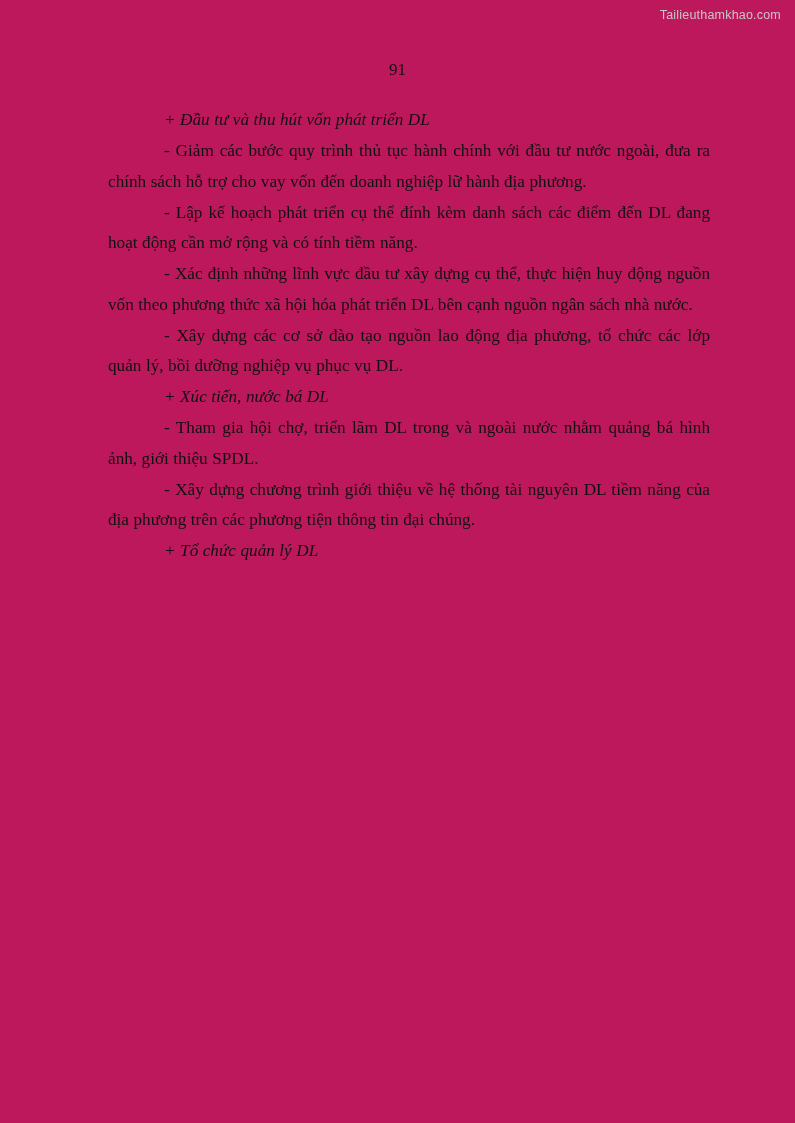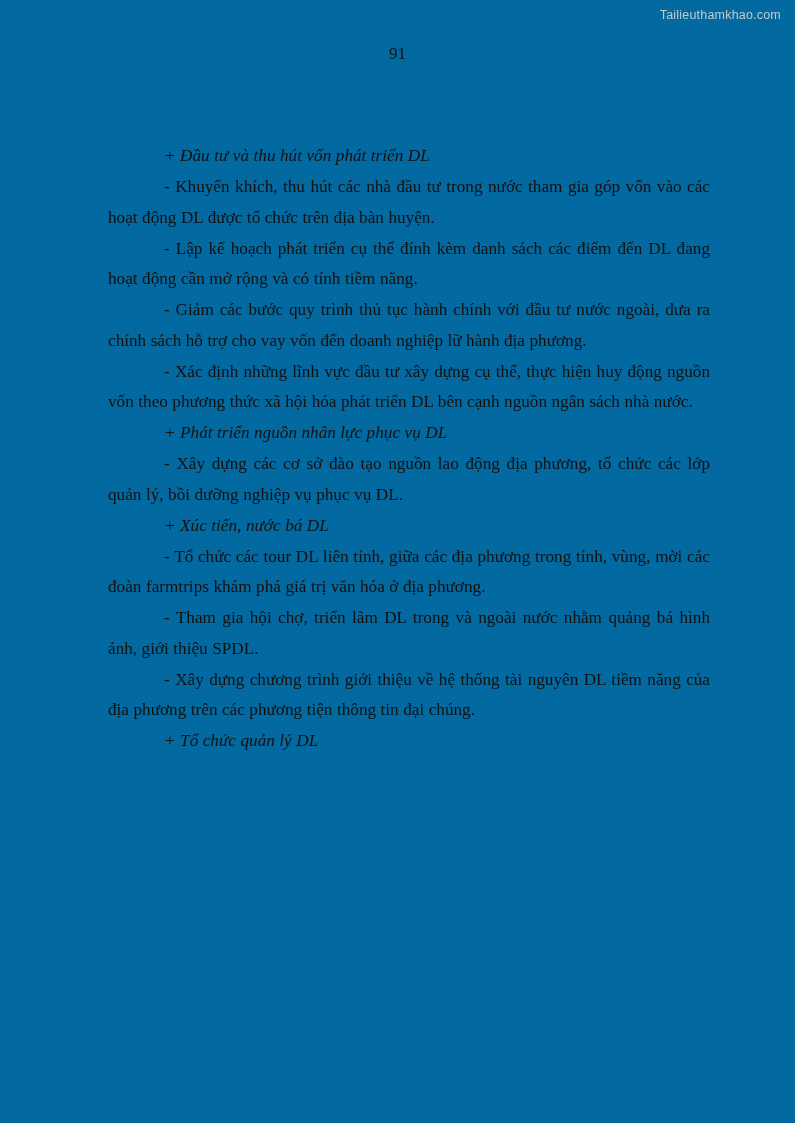--- a/index.html
+++ b/index.html
@@ -7,49 +7,48 @@
     padding: 0;
     background: #ffffff;
   }
   body {
     font-family: "Liberation Serif", serif;
   }
   .page {
     position: relative;
     width: 795px;
     height: 1123px;
-    background: #0369a1;
+    background: #be185d;
     overflow: hidden;
     box-sizing: border-box;
   }
   .watermark {
     position: absolute;
     top: 8px;
     right: 14px;
     font-family: "Liberation Sans", sans-serif;
     font-size: 12.5px;
     color: #c8c8c8;
     letter-spacing: 0.2px;
     user-select: none;
   }
   .page-number {
     position: absolute;
-    top: 44px;
+    top: 60px;
     left: 0;
     width: 795px;
     text-align: center;
     font-size: 17px;
     color: #111111;
   }
   .content {
     position: absolute;
     top: 105px;
     left: 108px;
     width: 602px;
-    margin-top: 36px;
   }
   p {
     margin: 0 0 0.5px 0;
     font-size: 17.2px;
     line-height: 30.5px;
     color: #111111;
     text-align: justify;
     text-indent: 56px;
     word-spacing: 0.2px;
   }
@@ -62,26 +61,23 @@
 <body>
 
 <div class="page">
 
   <div class="watermark">Tailieuthamkhao.com</div>
 
   <div class="page-number">91</div>
 
   <div class="content">
     <p class="heading">+ Đầu tư và thu hút vốn phát triển DL</p>
-    <p>- Khuyến khích, thu hút các nhà đầu tư trong nước tham gia góp vốn vào các hoạt động DL được tổ chức trên địa bàn huyện.</p>
+    <p>- Giảm các bước quy trình thủ tục hành chính với đầu tư nước ngoài, đưa ra chính sách hỗ trợ cho vay vốn đến doanh nghiệp lữ hành địa phương.</p>
     <p>- Lập kế hoạch phát triển cụ thể đính kèm danh sách các điểm đến DL đang hoạt động cần mở rộng và có tính tiềm năng.</p>
-    <p>- Giảm các bước quy trình thủ tục hành chính với đầu tư nước ngoài, đưa ra chính sách hỗ trợ cho vay vốn đến doanh nghiệp lữ hành địa phương.</p>
     <p>- Xác định những lĩnh vực đầu tư xây dựng cụ thể, thực hiện huy động nguồn vốn theo phương thức xã hội hóa phát triển DL bên cạnh nguồn ngân sách nhà nước.</p>
-    <p class="heading">+ Phát triển nguồn nhân lực phục vụ DL</p>
     <p>- Xây dựng các cơ sở đào tạo nguồn lao động địa phương, tổ chức các lớp quản lý, bồi dưỡng nghiệp vụ phục vụ DL.</p>
     <p class="heading">+ Xúc tiến, nước bá DL</p>
-    <p>- Tổ chức các tour DL liên tỉnh, giữa các địa phương trong tỉnh, vùng, mời các đoàn farmtrips khám phá giá trị văn hóa ở địa phương.</p>
     <p>- Tham gia hội chợ, triển lãm DL trong và ngoài nước nhằm quảng bá hình ảnh, giới thiệu SPDL.</p>
     <p>- Xây dựng chương trình giới thiệu về hệ thống tài nguyên DL tiềm năng của địa phương trên các phương tiện thông tin đại chúng.</p>
     <p class="heading">+ Tổ chức quản lý DL</p>
   </div>
 
 </div>
 
 </body></html>

